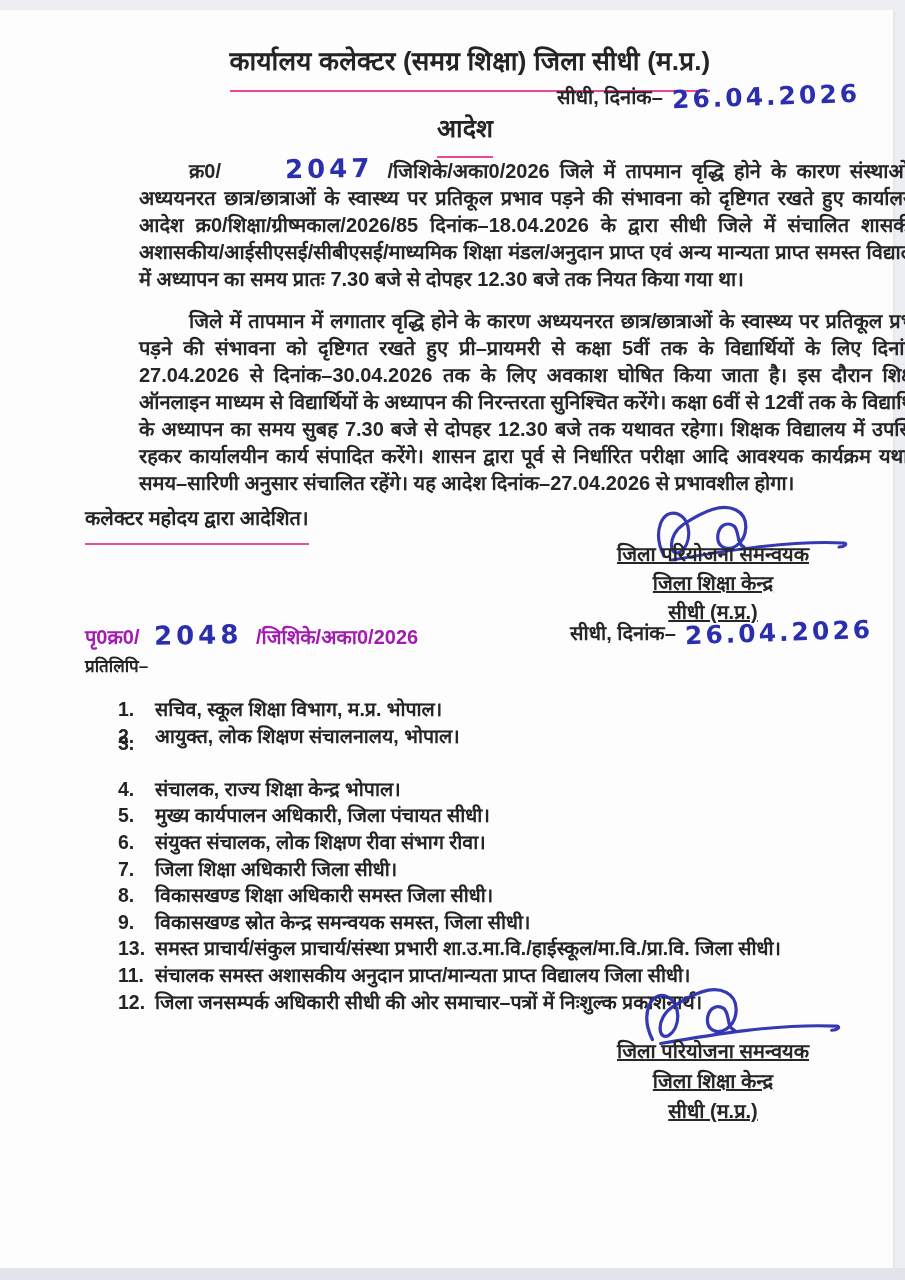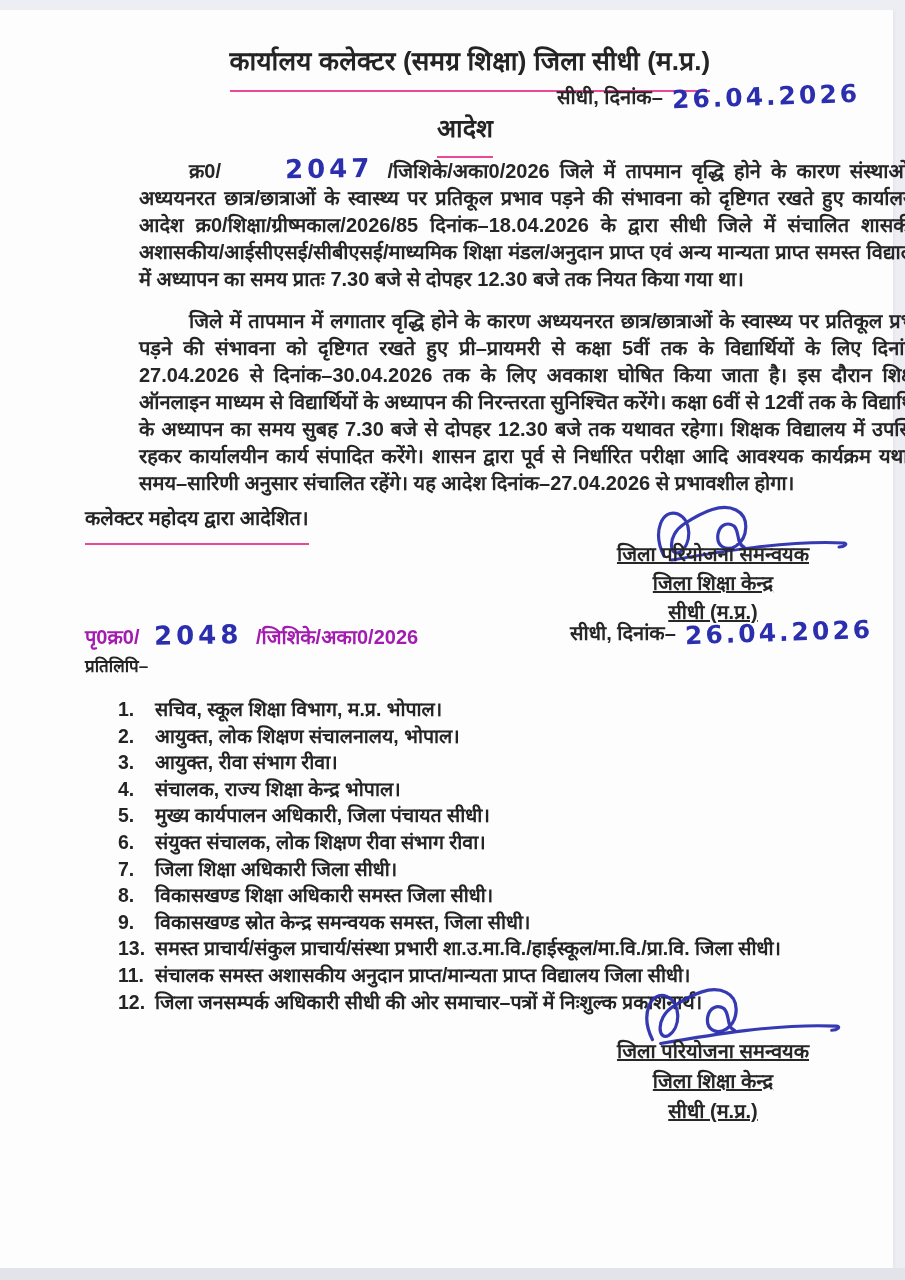--- a/index.html
+++ b/index.html
@@ -116,21 +116,20 @@
   <div class="copy-item">
       <span class="copy-num">1.</span>
       <span class="copy-text">सचिव, स्कूल शिक्षा विभाग, म.प्र. भोपाल।</span>
     </div>
   <div class="copy-item">
       <span class="copy-num">2.</span>
       <span class="copy-text">आयुक्त, लोक शिक्षण संचालनालय, भोपाल।</span>
     </div>
   <div class="copy-item">
       <span class="copy-num">3.</span>
-      <span class="copy-text">आयुक्त, रीवा संभाग रीवा।</span>
     </div>
   <div class="copy-item">
       <span class="copy-num">4.</span>
       <span class="copy-text">संचालक, राज्य शिक्षा केन्द्र भोपाल।</span>
     </div>
   <div class="copy-item">
       <span class="copy-num">5.</span>
       <span class="copy-text">मुख्य कार्यपालन अधिकारी, जिला पंचायत सीधी।</span>
     </div>
   <div class="copy-item">

